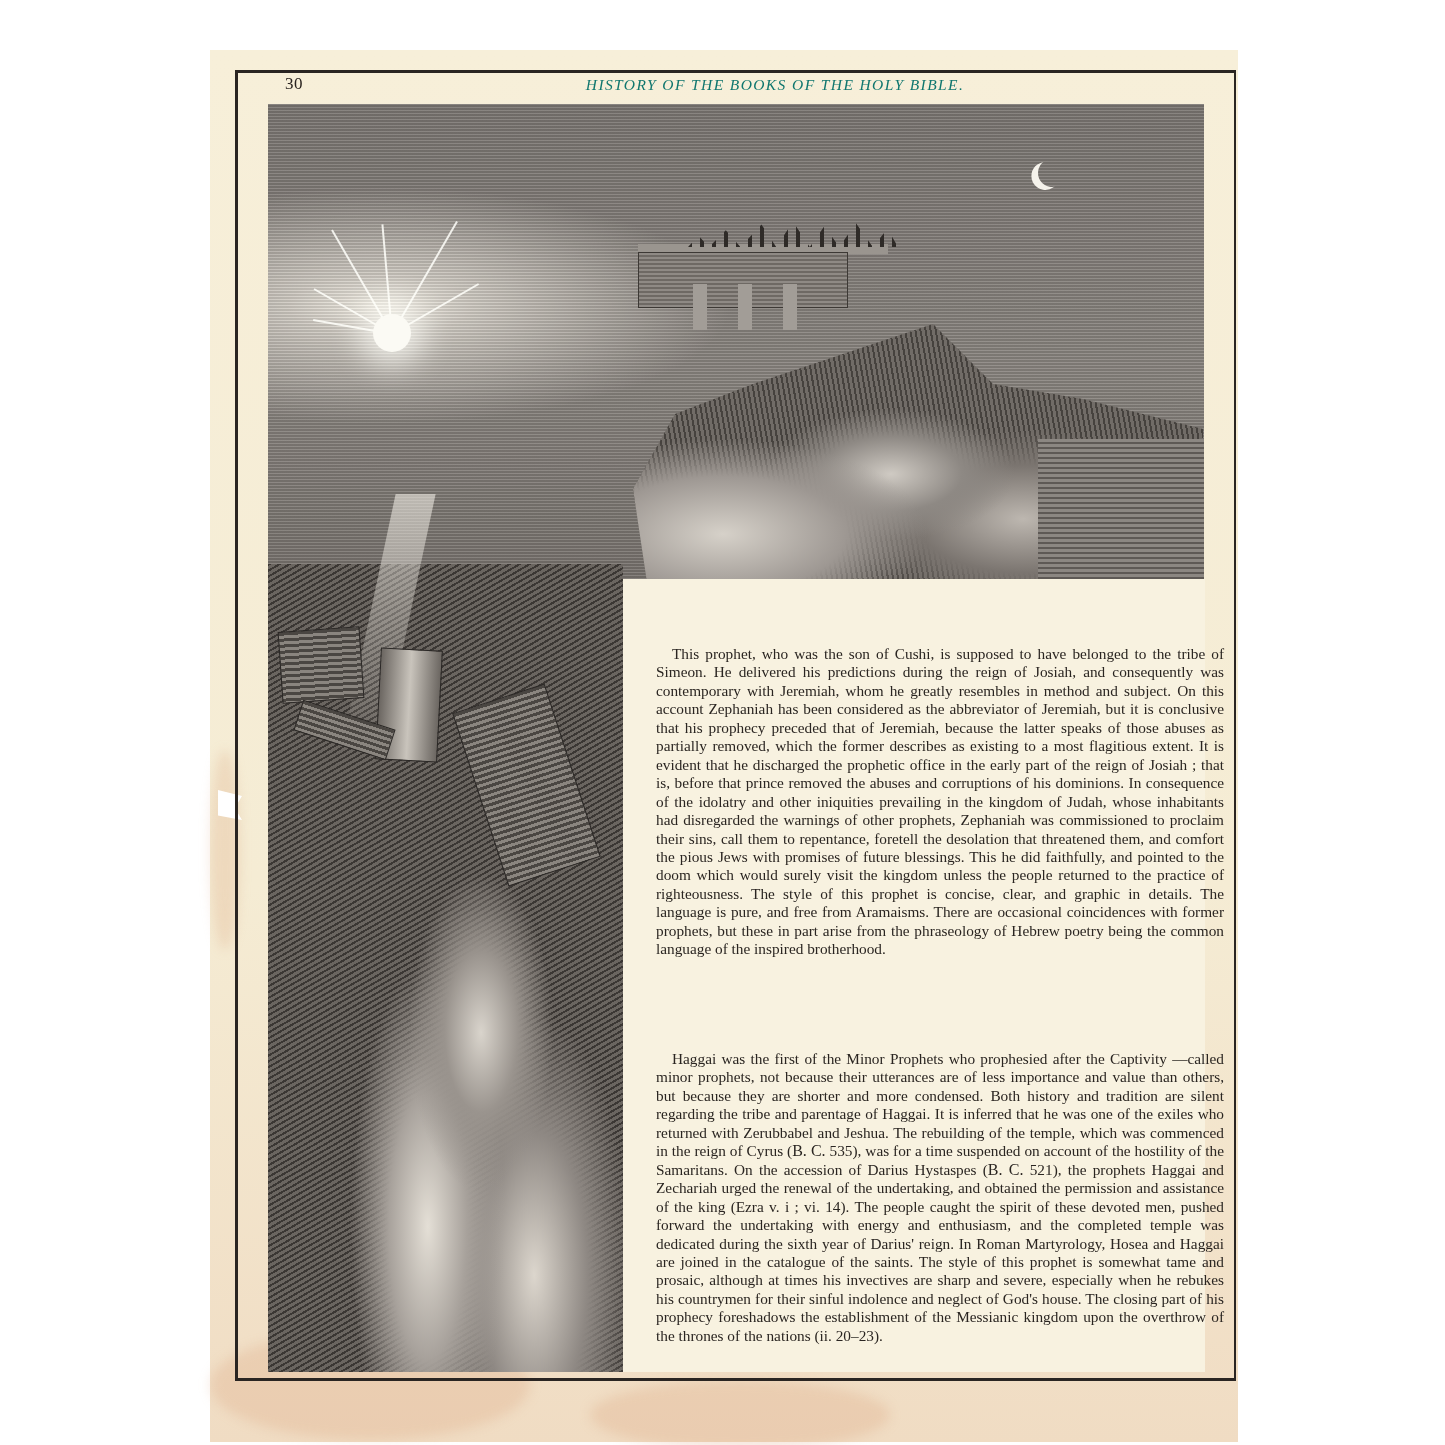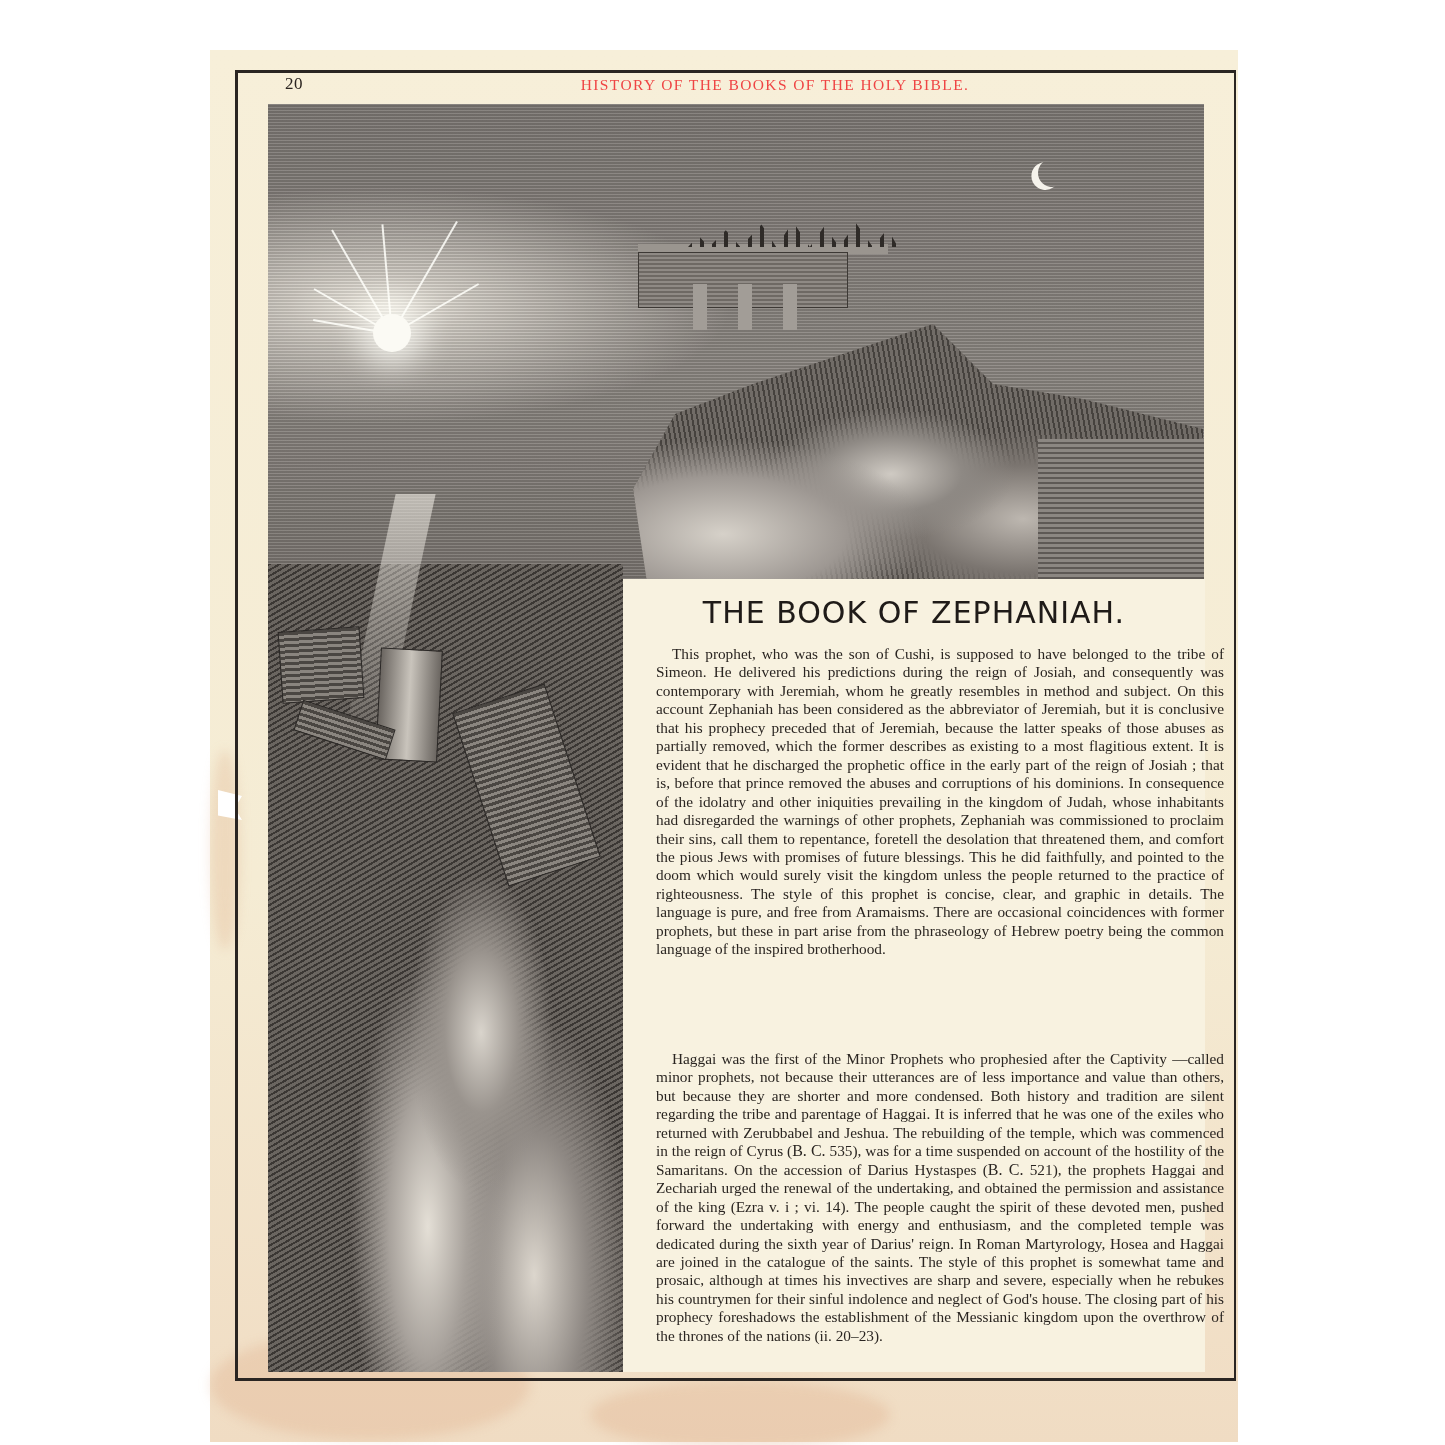--- a/index.html
+++ b/index.html
@@ -17,21 +17,21 @@
   .frame {
     position:absolute; left:235px; top:70px; width:1001px; height:1311px;
     border-top:3px solid #2a2522; border-left:3px solid #2a2522; border-bottom:3px solid #2a2522;
     border-right:2px solid #2a2522; box-sizing:border-box;
   }
   .page-number {
     position:absolute; left:285px; top:74px; font-size:17px; color:#2a2420; letter-spacing:0.5px;
   }
   .running-head {
     position:absolute; left:300px; width:950px; top:76px; text-align:center;
-    font-size:15.5px; color:#ef4444; letter-spacing:1.4px;
+    font-size:15.5px; color:#0f766e; letter-spacing:1.4px;font-style:italic;
   }
   .illustration {
     position:absolute; left:268px; top:104px; width:936px; height:1268px;
     background:#6d6864; overflow:hidden;
   }
   .sky {
     position:absolute; left:0; top:0; width:100%; height:480px;
     background:
       repeating-linear-gradient(180deg, rgba(255,255,255,0.10) 0 1px, rgba(0,0,0,0.10) 1px 3px),
       radial-gradient(ellipse at 12% 42%, #f4f0e6 0%, #cfcac2 8%, rgba(120,115,110,0) 30%),
@@ -111,21 +111,21 @@
 
 <div class="paper">
   <div class="stain" style="left:0;top:1280px;width:320px;height:110px;"></div>
   <div class="stain" style="left:380px;top:1330px;width:300px;height:70px;"></div>
   <div class="stain" style="left:0;top:700px;width:30px;height:200px;"></div>
 </div>
 <div class="tear"></div>
 
 <div class="frame"></div>
 
-<div class="page-number">20</div>
+<div class="page-number">30</div>
 <div class="running-head">HISTORY OF THE BOOKS OF THE HOLY BIBLE.</div>
 
 <div class="illustration">
   <div class="sky"></div>
   <div class="ray" style="left:124px;top:229px;width:120px;transform:rotate(-120deg);"></div>
   <div class="ray" style="left:124px;top:229px;width:110px;transform:rotate(-95deg);"></div>
   <div class="ray" style="left:124px;top:229px;width:130px;transform:rotate(-60deg);"></div>
   <div class="ray" style="left:124px;top:229px;width:90px;transform:rotate(-150deg);"></div>
   <div class="ray" style="left:124px;top:229px;width:100px;transform:rotate(-30deg);"></div>
   <div class="ray" style="left:124px;top:229px;width:80px;transform:rotate(-170deg);"></div>
@@ -141,17 +141,16 @@
   <div class="wall"></div>
   <div class="ground-lower"></div>
   <div class="light-beam" style="left:100px;top:390px;width:40px;height:260px;transform:skewX(-12deg);"></div>
   <div class="pillar" style="left:12px;top:525px;width:80px;height:70px;transform:rotate(-4deg);"></div>
   <div class="pillar" style="left:110px;top:545px;width:60px;height:110px;transform:rotate(3deg);background:linear-gradient(90deg,#6b6661,#c9c4bc,#6b6661);"></div>
   <div class="pillar" style="left:210px;top:590px;width:95px;height:180px;transform:rotate(-18deg);"></div>
   <div class="pillar" style="left:28px;top:610px;width:95px;height:30px;transform:rotate(18deg);"></div>
 </div>
 
 <div class="text-panel">
-  <h2 class="heading" style="top:19px;">THE BOOK OF ZEPHANIAH.</h2>
   <p class="body-text" style="top:50px;">This prophet, who was the son of Cushi, is supposed to have belonged to the tribe of Simeon.  He delivered his predictions during the reign of Josiah, and consequently was contemporary with Jeremiah, whom he greatly resembles in method and subject.  On this account Zephaniah has been considered as the abbreviator of Jeremiah, but it is conclusive that his prophecy preceded that of Jeremiah, because the latter speaks of those abuses as partially removed, which the former describes as existing to a most flagitious extent.  It is evident that he discharged the prophetic office in the early part of the reign of Josiah ; that is, before that prince removed the abuses and corruptions of his dominions.  In consequence of the idolatry and other iniquities prevailing in the kingdom of Judah, whose inhabitants had disregarded the warnings of other prophets, Zephaniah was commissioned to proclaim their sins, call them to repentance, foretell the desolation that threatened them, and comfort the pious Jews with promises of future blessings.  This he did faithfully, and pointed to the doom which would surely visit the kingdom unless the people returned to the practice of righteousness.  The style of this prophet is concise, clear, and graphic in details.  The language is pure, and free from Aramaisms.  There are occasional coincidences with former prophets, but these in part arise from the phraseology of Hebrew poetry being the common language of the inspired brotherhood.</p>
 
   <p class="body-text" style="top:455px;"><span>Haggai was the first of the Minor Prophets who prophesied after the Captivity —called minor prophets, not because their utterances are of less importance and value than others, but because they are shorter and more condensed.  Both history and tradition are silent regarding the tribe and parentage of Haggai.  It is inferred that he was one of the exiles who returned with Zerubbabel and Jeshua.  The rebuilding of the temple, which was commenced in the reign of Cyrus (</span><span class="sc">B. C.</span><span> 535), was for a time suspended on account of the hostility of the Samaritans.  On the accession of Darius Hystaspes (</span><span class="sc">B. C.</span><span> 521), the prophets Haggai and Zechariah urged the renewal of the undertaking, and obtained the permission and assistance of the king (Ezra v. i ; vi. 14).  The people caught the spirit of these devoted men, pushed forward the undertaking with energy and enthusiasm, and the completed temple was dedicated during the sixth year of Darius' reign.  In Roman Martyrology, Hosea and Haggai are joined in the catalogue of the saints.  The style of this prophet is somewhat tame and prosaic, although at times his invectives are sharp and severe, especially when he rebukes his countrymen for their sinful indolence and neglect of God's house. The closing part of his prophecy foreshadows the establishment of the Messianic kingdom upon the overthrow of the thrones of the nations (ii. 20–23).</span></p>
 </div>
 
 </body></html>

